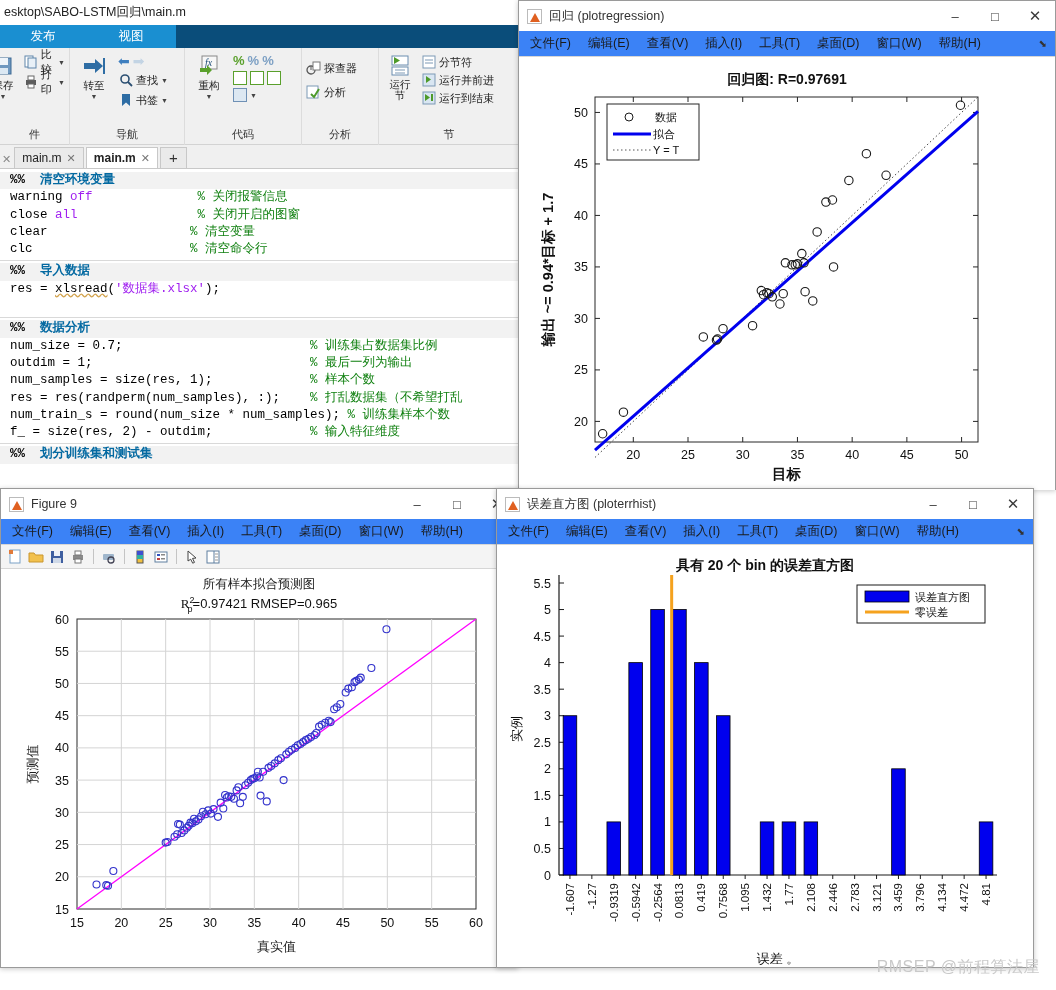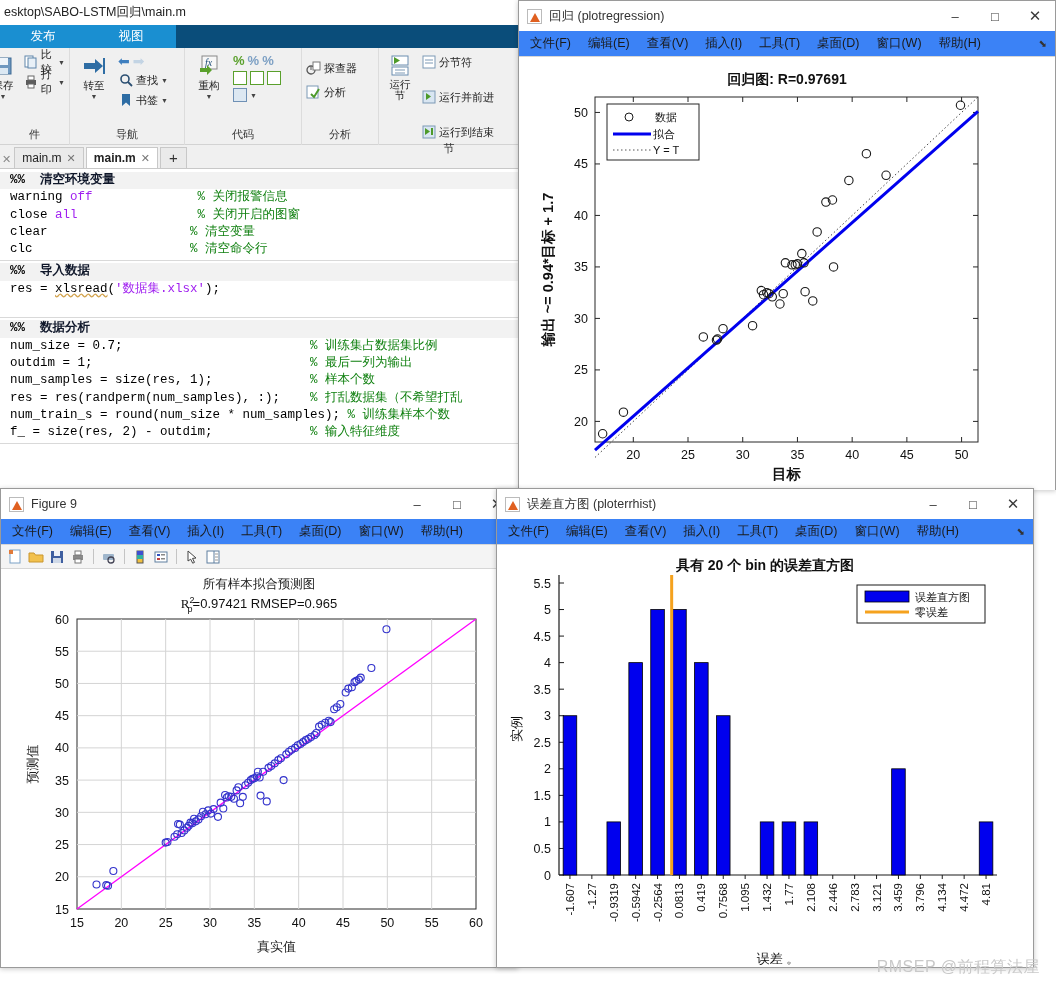--- a/index.html
+++ b/index.html
@@ -72,21 +72,21 @@
     font-family:"Liberation Mono","DejaVu Sans Mono",monospace;
     font-size:12.5px; line-height:17.3px; padding:3px 0 0 10px;
     position:relative;
   }
   .cl { white-space:pre; height:17.3px; }
   .sect-rule { border-top:1px solid #d9d9d9; margin:2px 0 2px -10px; }
   .sect-band { background:#f2f2f2; margin-left:-10px; padding-left:10px; }
   .cm { color:#108010; }
   .str { color:#a020f0; }
   .sh { color:#000000; font-weight:bold; }
-  .shk { color:#0f172a; font-weight:bold; }
+  .shk { color:#0369a1; font-weight:bold; }
   .und { text-decoration:underline; text-decoration-style:wavy; text-decoration-color:#d2a24c; }
 
   
   .figwin { background:#f0f0f0; border:1px solid #9a9a9a; box-shadow:0 1px 5px rgba(0,0,0,.22); }
   .fig-title {
     height:30px; background:#ffffff; display:flex; align-items:center;
     padding-left:8px; font-size:12.5px; color:#333;
   }
   .fig-title .ml-logo {
     width:15px; height:15px; margin-right:7px; flex:0 0 auto;
@@ -285,21 +285,21 @@
             <svg width="24" height="24" viewBox="0 0 24 24">
                 <rect x="4" y="2" width="16" height="9" fill="#fff" stroke="#6a8db0"></rect>
                 <path d="M6 3l6 3.5L6 10z" fill="#4d9a2a"></path>
                 <rect x="4" y="13" width="16" height="8" fill="#fff" stroke="#6a8db0"></rect>
                 <line x1="7" y1="16" x2="17" y2="16" stroke="#7d99b5"></line>
                 <line x1="7" y1="19" x2="17" y2="19" stroke="#7d99b5"></line>
               </svg>
           </span>
           <span style="font-size:10.5px;line-height:11px;text-align:center;">运行<br>节</span>
         </div>
-        <div class="rcol" style="gap:17px;">
+        <div class="rcol" style="gap:0;">
           <div class="smallbtn">
             <span class="gi">
               <svg width="14" height="14" viewBox="0 0 14 14">
                   <rect x="1" y="1" width="12" height="12" fill="#fff" stroke="#7d99b5"></rect>
                   <line x1="3" y1="5" x2="11" y2="5" stroke="#7d99b5"></line>
                   <line x1="3" y1="8" x2="11" y2="8" stroke="#7d99b5"></line>
                 </svg>
             </span>
             <span>分节符</span>
           </div>
@@ -359,20 +359,23 @@
     <div class="sect-band">
       <div class="cl"><span class="sh">%%</span><span class="shk">  数据分析</span></div>
     </div>
     <div class="cl"><span>num_size = 0.7;</span><span>                         </span><span class="cm">% 训练集占数据集比例</span></div>
     <div class="cl"><span>outdim = 1;</span><span>                             </span><span class="cm">% 最后一列为输出</span></div>
     <div class="cl"><span>num_samples = size(res, 1);</span><span>             </span><span class="cm">% 样本个数</span></div>
     <div class="cl"><span>res = res(randperm(num_samples), :);</span><span>    </span><span class="cm">% 打乱数据集（不希望打乱</span></div>
     <div class="cl"><span>num_train_s = round(num_size * num_samples);</span><span> </span><span class="cm">% 训练集样本个数</span></div>
     <div class="cl"><span>f_ = size(res, 2) - outdim;</span><span>             </span><span class="cm">% 输入特征维度</span></div>
     <div class="sect-rule"></div>
+    <div class="sect-band">
+      <div class="cl"><span class="sh">%%</span><span class="shk">  划分训练集和测试集</span></div>
+    </div>
   </div>
 </div>
 
 <div class="abs figwin" id="regwin" style="left:518px; top:0; width:538px; height:490px;">
   <div class="fig-title">
     <span class="ml-logo"></span>
     <span class="tt">回归 (plotregression)</span>
     <span class="wbtns">
       <span class="wbtn">–</span>
       <span class="wbtn">□</span>

